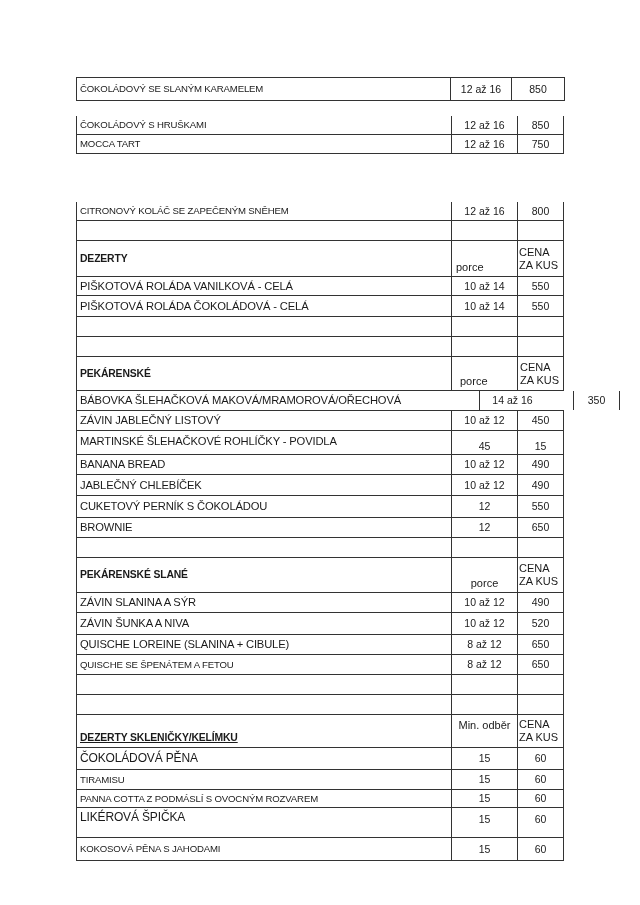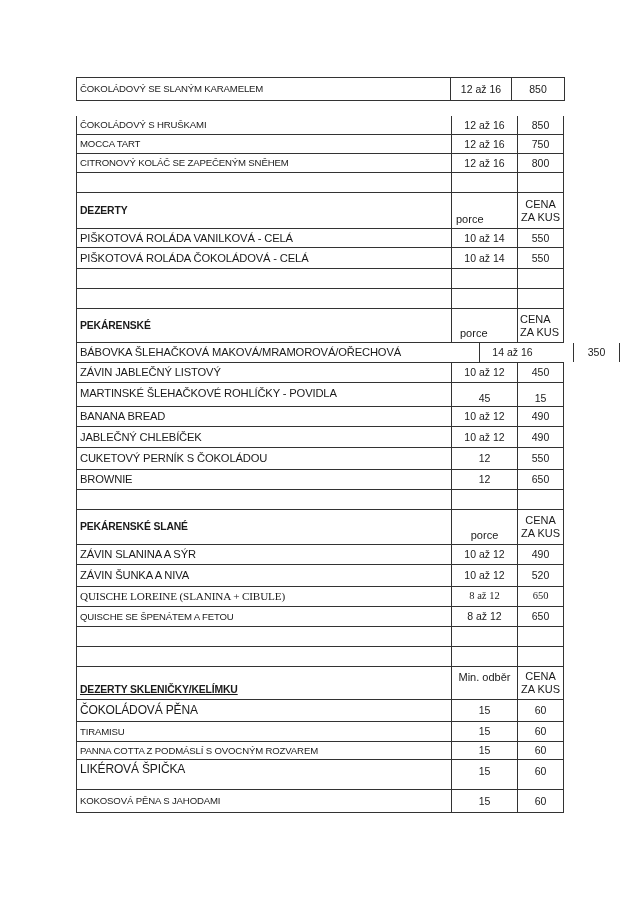--- a/index.html
+++ b/index.html
@@ -6,21 +6,21 @@
   body { width: 640px; height: 905px; position: relative; overflow: hidden;
          font-family: "Liberation Sans", sans-serif; color: #1a1a1a; }
   .tbl { position: absolute; left: 76px; }
   #top-table { top: 77px; width: 489px; border-top: 1px solid #333; }
   #main-table { top: 116px; width: 488px; }
   .row { display: grid; box-sizing: border-box; border-bottom: 1px solid #333; }
   #top-table .row { grid-template-columns: 374px 61px 54px; height: 23px; }
   #main-table .row { grid-template-columns: 375px 66px 47px; }
   .cell { box-sizing: border-box; border-left: 1px solid #333; display: flex;
           align-items: center; overflow: hidden; line-height: 1.15; }
-  .cell.c3 { border-right: 1px solid #333; justify-content: center; text-align: center; }
+  .cell.c3 { border-right: 1px solid #333; justify-content: center; }
   .cell.c2 { justify-content: center; text-align: center; }
   .cell.c1 { padding-left: 3px; letter-spacing: -0.15px; }
   .num { font-size: 10.5px; }
   .fs-s .c1 { font-size: 9.6px; }
   .fs-l .c1 { font-size: 11.2px; }
   .fs-xl .c1 { font-size: 12px; }
   
   .v-m .c1 { align-items: flex-start; padding-top: 4px; font-size: 11.2px; }
   .v-m .c2, .v-m .c3 { align-items: flex-end; padding-bottom: 2px; }
   
@@ -53,21 +53,21 @@
     <div class="row fs-s" style="height: 19px;">
       <div class="cell c1">ČOKOLÁDOVÝ S HRUŠKAMI</div>
       <div class="cell c2 num">12 až 16</div>
       <div class="cell c3 num">850</div>
     </div>
     <div class="row fs-s" style="height: 19px;">
       <div class="cell c1">MOCCA TART</div>
       <div class="cell c2 num">12 až 16</div>
       <div class="cell c3 num">750</div>
     </div>
-    <div class="row fs-s" style="height: 19px;">
+    <div class="row fs-s" style="height: 19px; margin-top: 48px;">
       <div class="cell c1">CITRONOVÝ KOLÁČ SE ZAPEČENÝM SNĚHEM</div>
       <div class="cell c2 num">12 až 16</div>
       <div class="cell c3 num">800</div>
     </div>
     <div class="row " style="height: 20px;">
       <div class="cell c1"></div>
       <div class="cell c2 num"></div>
       <div class="cell c3 num"></div>
     </div>
     <div class="row sec h1" style="height: 36px;">
@@ -148,21 +148,21 @@
     <div class="row fs-l" style="height: 20px;">
       <div class="cell c1">ZÁVIN SLANINA A SÝR</div>
       <div class="cell c2 num">10 až 12</div>
       <div class="cell c3 num">490</div>
     </div>
     <div class="row fs-l" style="height: 22px;">
       <div class="cell c1">ZÁVIN ŠUNKA A NIVA</div>
       <div class="cell c2 num">10 až 12</div>
       <div class="cell c3 num">520</div>
     </div>
-    <div class="row fs-l" style="height: 20px; font-family: Liberation Serif, serif;">
+    <div class="row fs-l" style="height: 20px;">
       <div class="cell c1">QUISCHE LOREINE (SLANINA + CIBULE)</div>
       <div class="cell c2 num">8 až 12</div>
       <div class="cell c3 num">650</div>
     </div>
     <div class="row fs-s" style="height: 20px;">
       <div class="cell c1">QUISCHE SE ŠPENÁTEM A FETOU</div>
       <div class="cell c2 num">8 až 12</div>
       <div class="cell c3 num">650</div>
     </div>
     <div class="row " style="height: 20px;">

